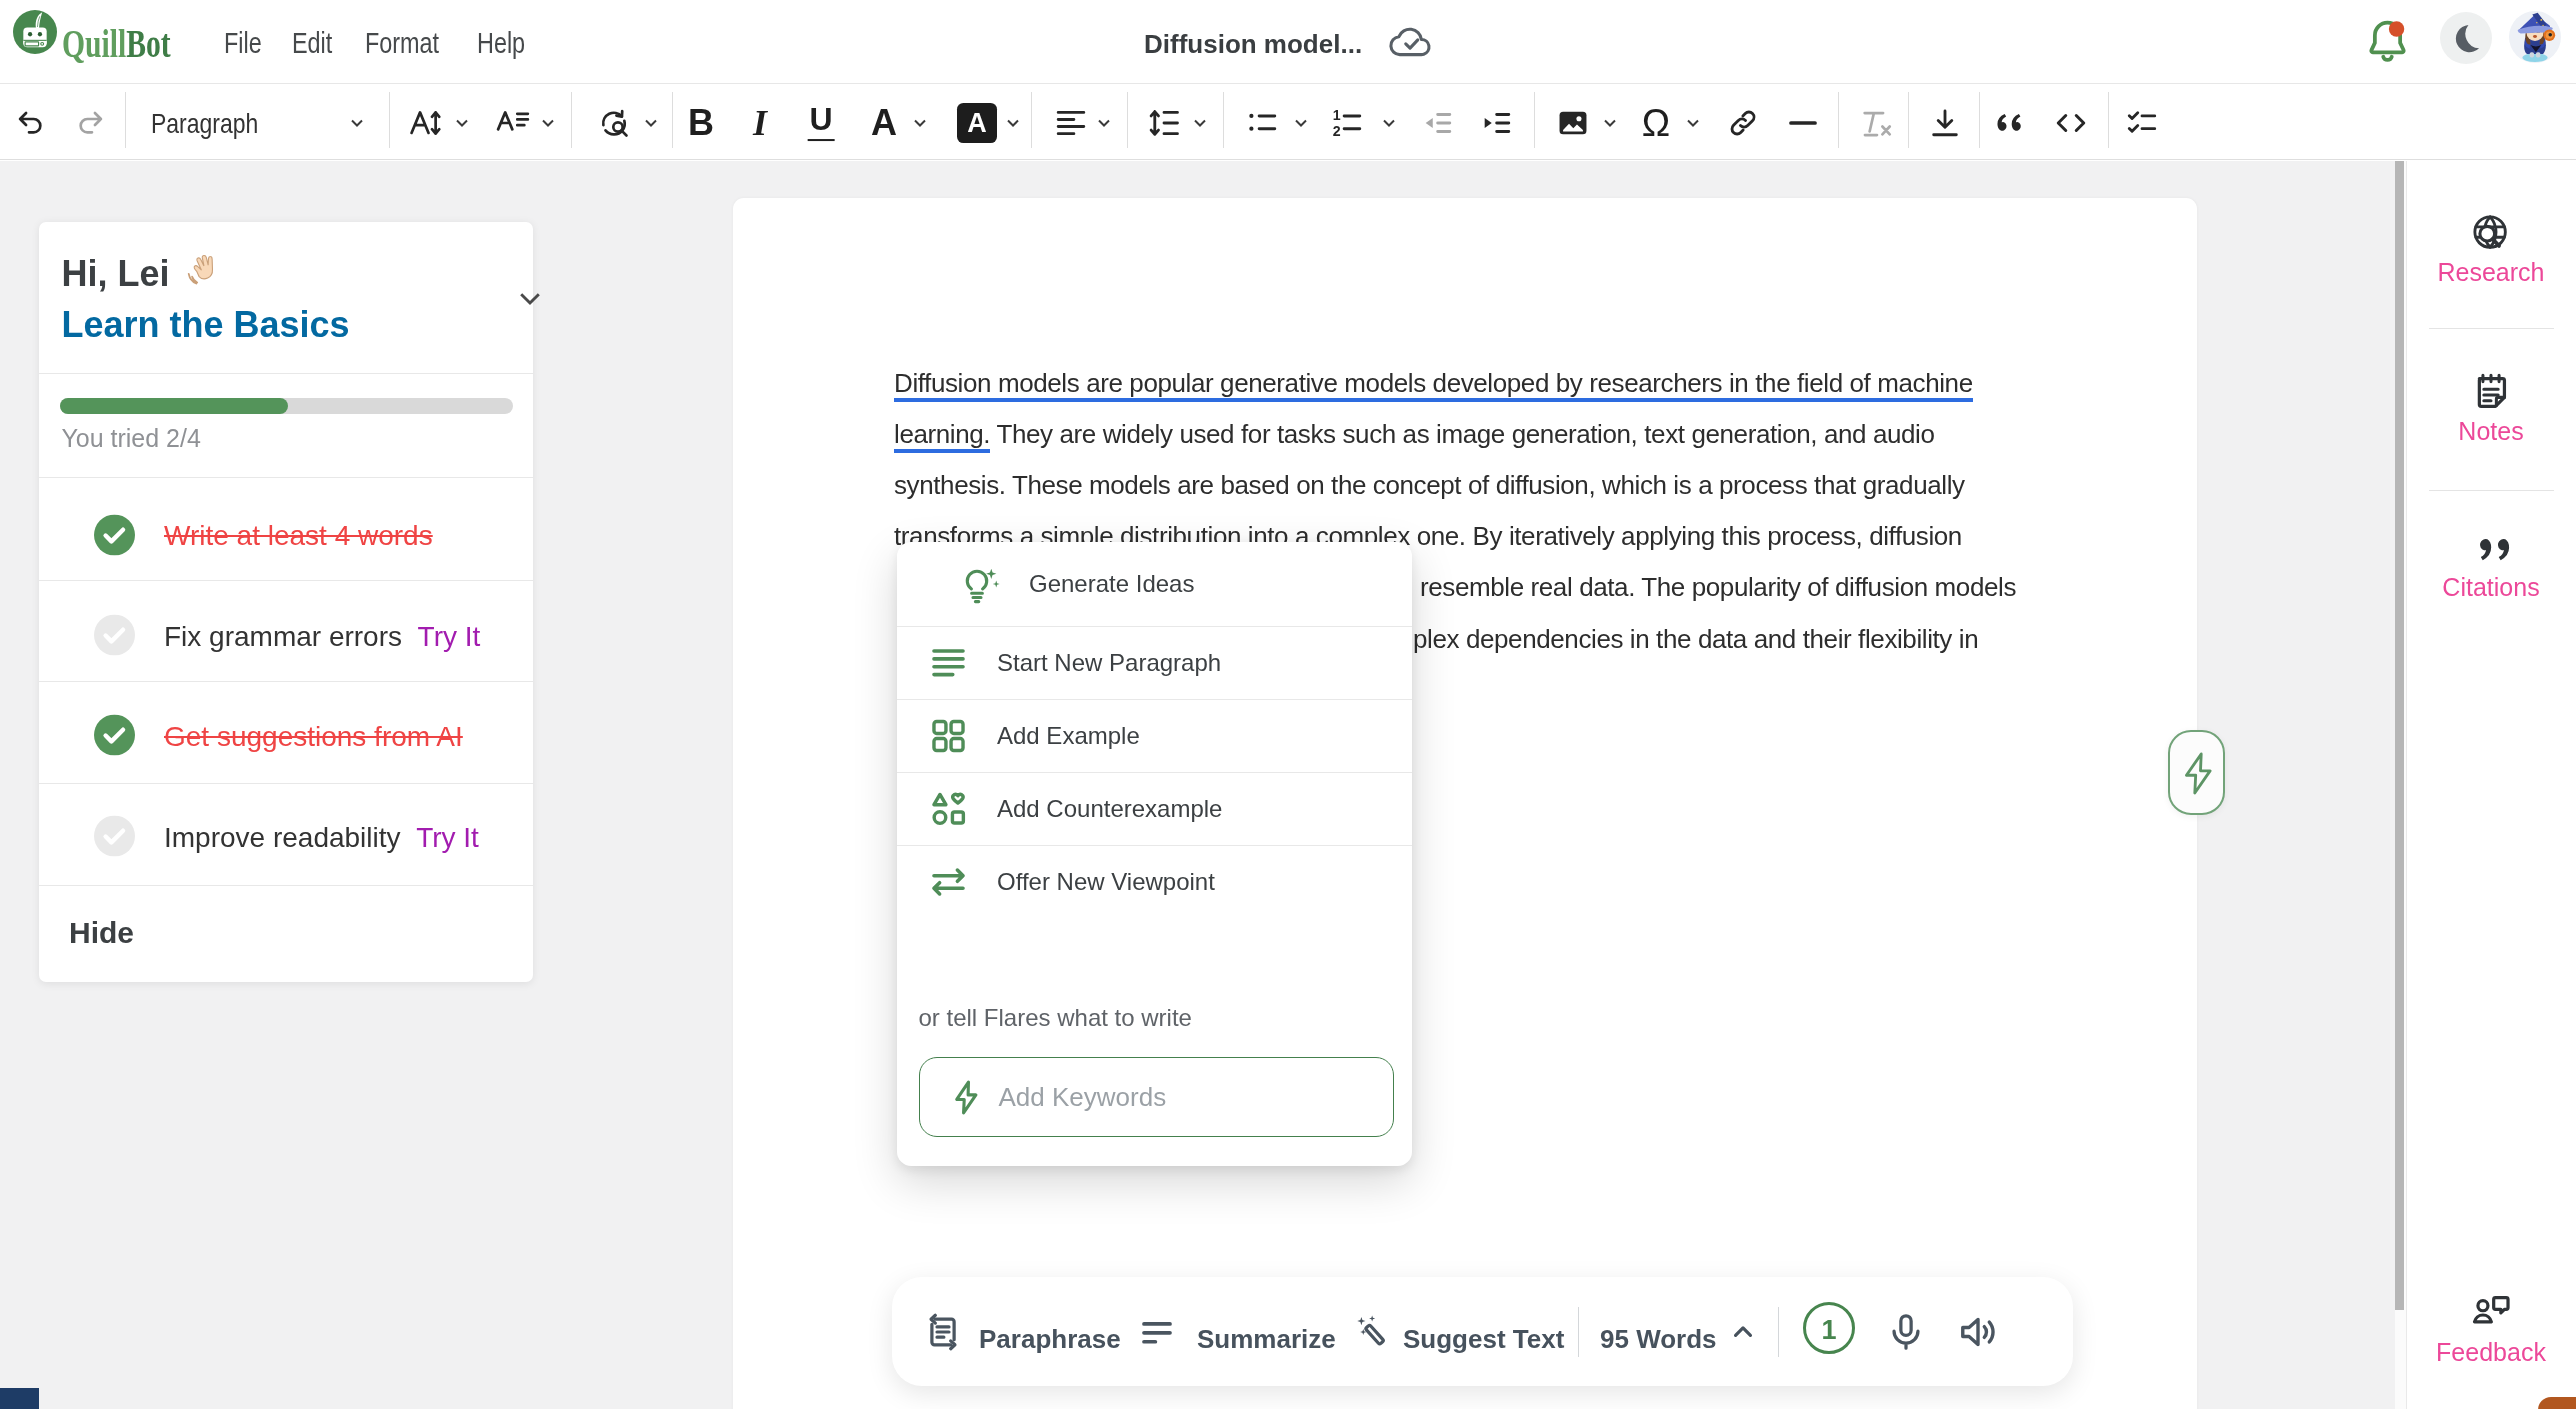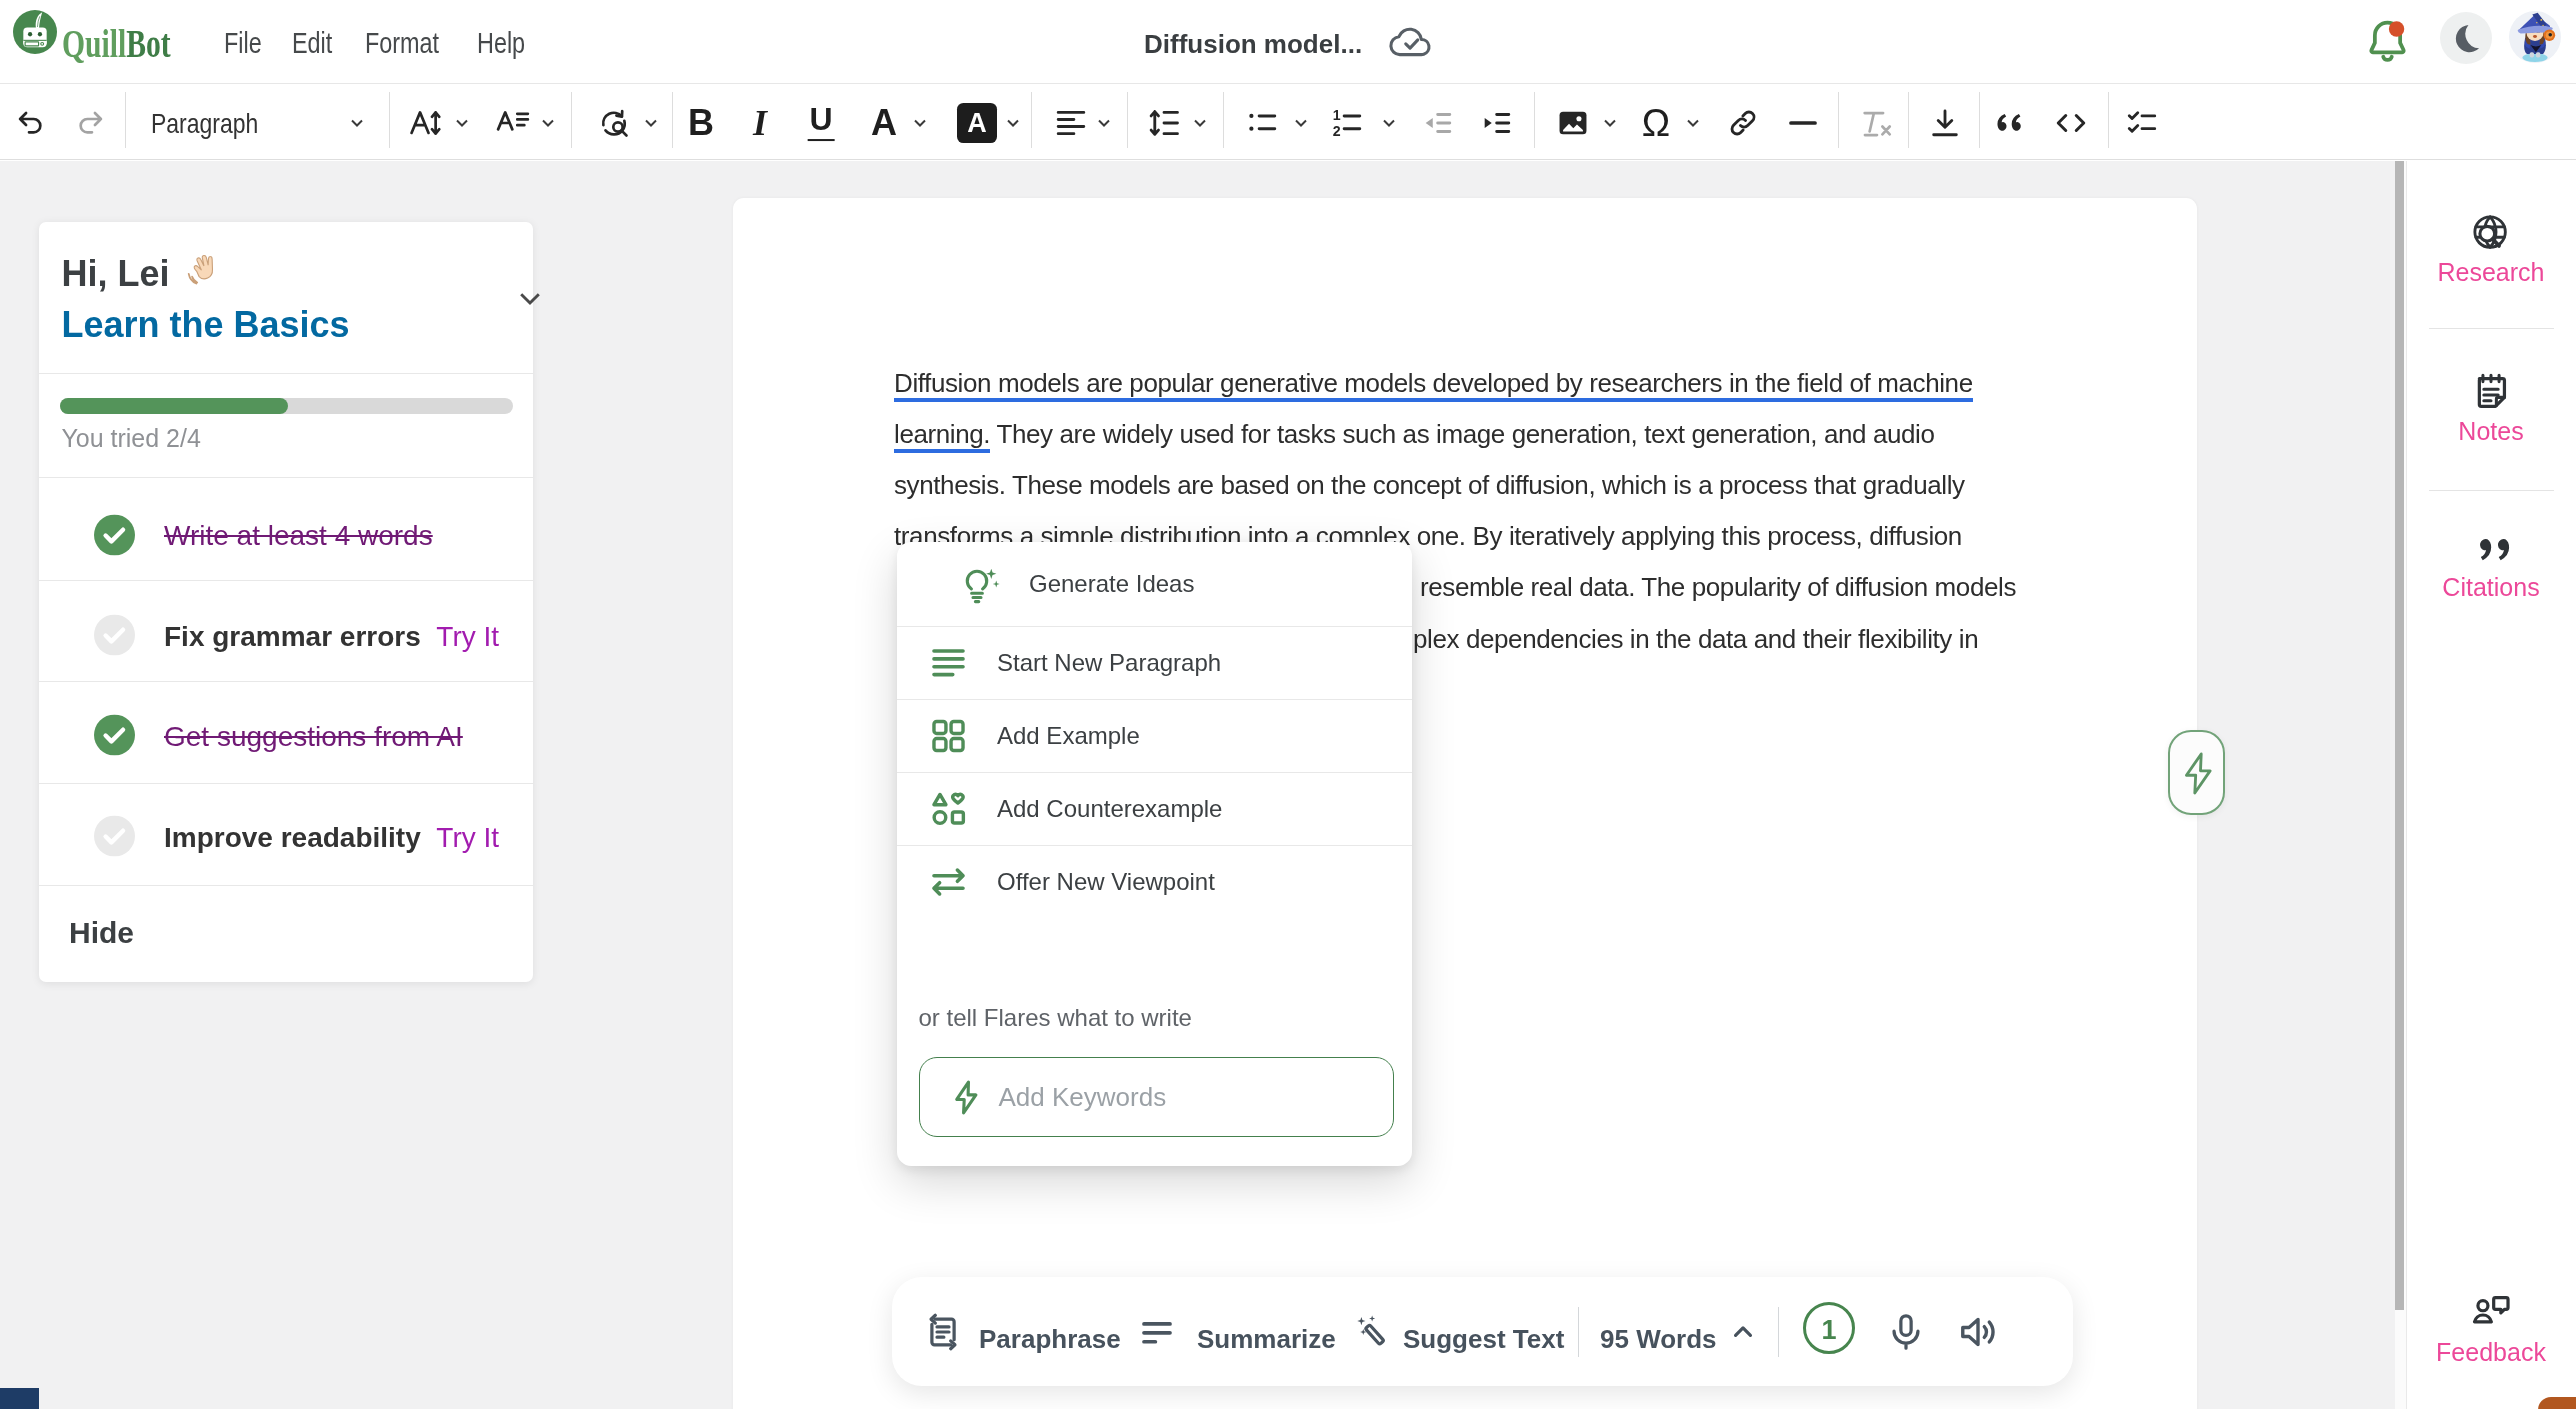--- a/index.html
+++ b/index.html
@@ -34,22 +34,22 @@
   .picon { position:absolute; left:31px; top:50%; transform:translateY(-50%); }
   .plabel { position:absolute; left:100px; top:50%; transform:translateY(-50%); font-size:24px; color:#3c4043; }
   #ortell { position:absolute; left:21.5px; top:462px; font-size:24px; color:#5f6368; }
   #kwinput { position:absolute; left:21.5px; top:515px; width:475px; height:80px; border:1.8px solid #44804d; border-radius:18px; }
   #kwinput .ph { position:absolute; left:79px; top:50%; transform:translateY(-50%); font-size:26px; color:#9ba1a6; }
   
   #card { position:absolute; left:39px; top:222px; width:494px; height:760px; background:#fff; border-radius:7px; box-shadow:0 1.8px 9px rgba(0,0,0,0.08); }
   .cdiv { position:absolute; left:0; width:494px; height:0.9px; background:#e8e8e8; }
   .crow-circle { position:absolute; left:55px; transform:translateY(-50%); }
   .crowtext { position:absolute; left:125px; transform:translateY(-50%); font-size:28px; }
-  .done { color:#701a75; text-decoration:line-through; }
-  .todo { color:#333; font-weight:700; }
+  .done { color:#ef4444; text-decoration:line-through; }
+  .todo { color:#333; font-weight:400; }
   .tryit { color:#a21caf; font-weight:400; }
   
   #pill { position:absolute; left:892px; top:1277px; width:1181px; height:109px; background:#fff; border-radius:30px; box-shadow:0 7.2px 27px rgba(0,0,0,0.10); }
   .pillico { position:absolute; top:55px; transform:translate(-50%,-50%); }
   .pilltxt { position:absolute; top:62px; transform:translateY(-50%); font-size:26px; font-weight:700; color:#47525d; }
   .pillsep { position:absolute; top:30px; width:0.9px; height:50px; background:#d4d7da; }
   
   .sbico { position:absolute; left:2491px; transform:translate(-50%,-50%); }
   .sblabel { position:absolute; left:2491px; transform:translateX(-50%); font-size:25px; color:#ec4899; }
   .sbdiv { position:absolute; left:2429px; width:125px; height:0.9px; background:#e4e4e4; }

